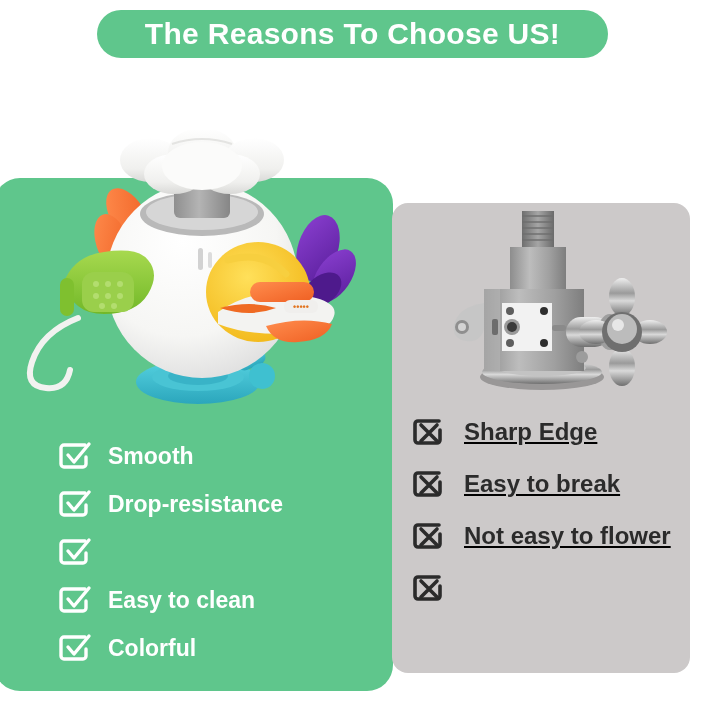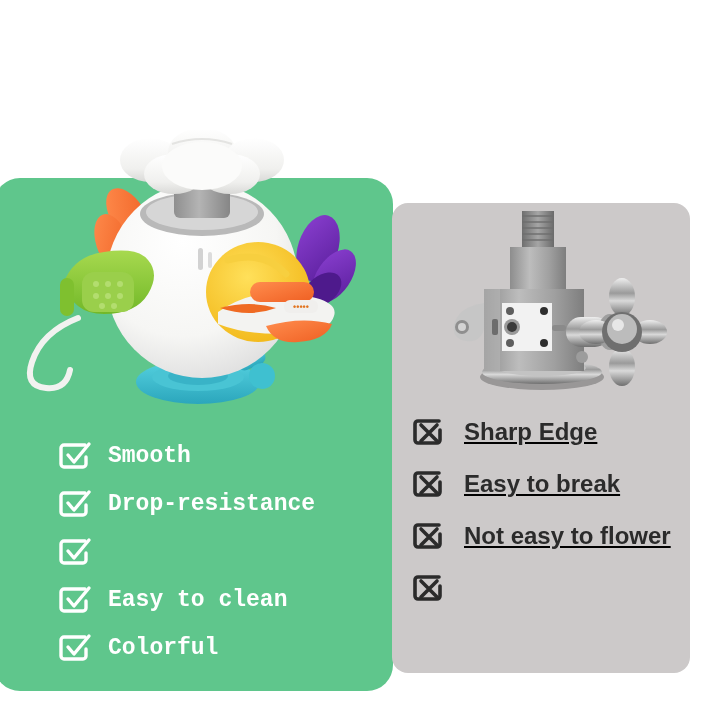--- a/index.html
+++ b/index.html
@@ -43,21 +43,21 @@
   .panel-gray {
     position:absolute;
     left:392px; top:203px;
     width:298px; height:470px;
     background:#CCC9C9;
     border-radius:16px;
   }
 
   
   .list { position:absolute; }
-  .list-left  { left:58px;  top:432px; width:330px;font-family:Liberation Mono, monospace; }
+  .list-left  { left:58px;  top:432px; width:330px; }
   .list-right { left:412px; top:406px; width:280px;text-decoration:underline; }
 
   .row {
     display:flex;
     align-items:center;
     height:48px;
   }
   .list-left .row  { height:48px; }
   .list-right .row { height:52px; }
 
@@ -79,20 +79,23 @@
   
   .valve { position:absolute; left:430px; top:205px; width:250px; height:200px; }
 
   .sr { position:absolute; width:1px; height:1px; overflow:hidden; clip:rect(0 0 0 0); }
 </style>
 </head>
 <body>
 
 <div id="stage">
 
+  <div class="banner">
+    <span class="banner-text">The Reasons To Choose US!</span>
+  </div>
 
   <div class="panel-green"></div>
 
   <div class="panel-gray"></div>
 
   <div class="toy">
     <span class="sr">Colorful baby sensory activity toy ball with white spin knob, green key, orange flower petals, yellow dial, purple fins and teal base</span>
     <svg viewBox="0 0 360 300" width="360" height="300">
       <defs>
         <radialGradient id="gBody" cx="40%" cy="30%" r="75%">

